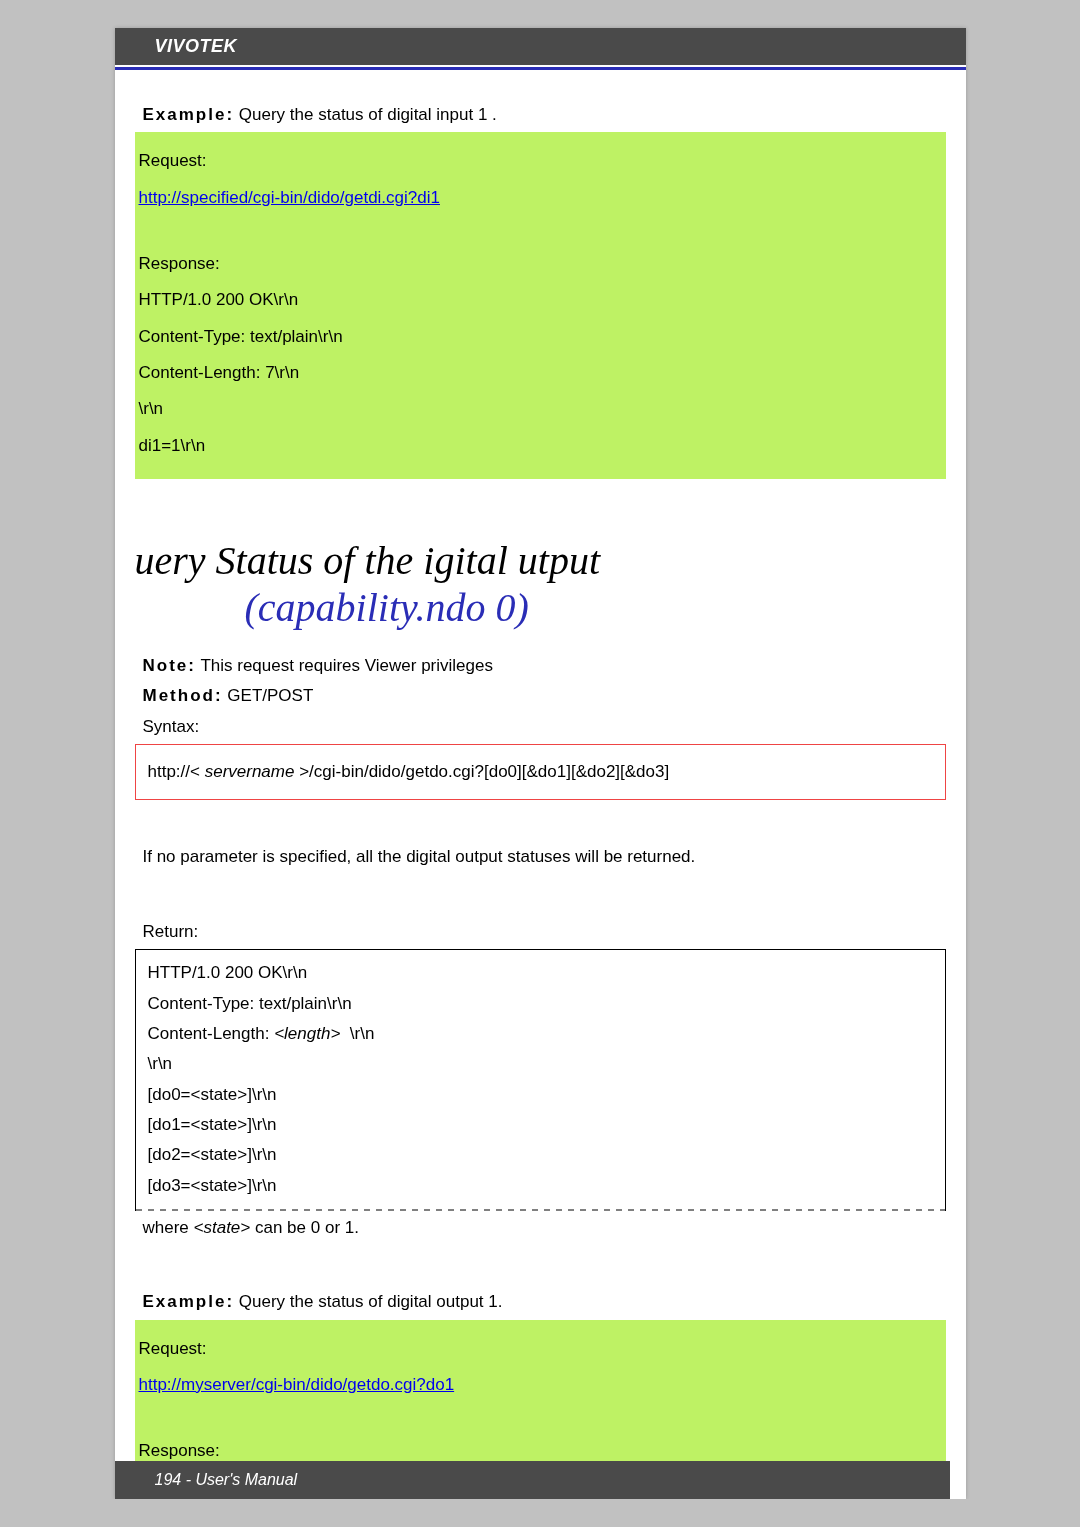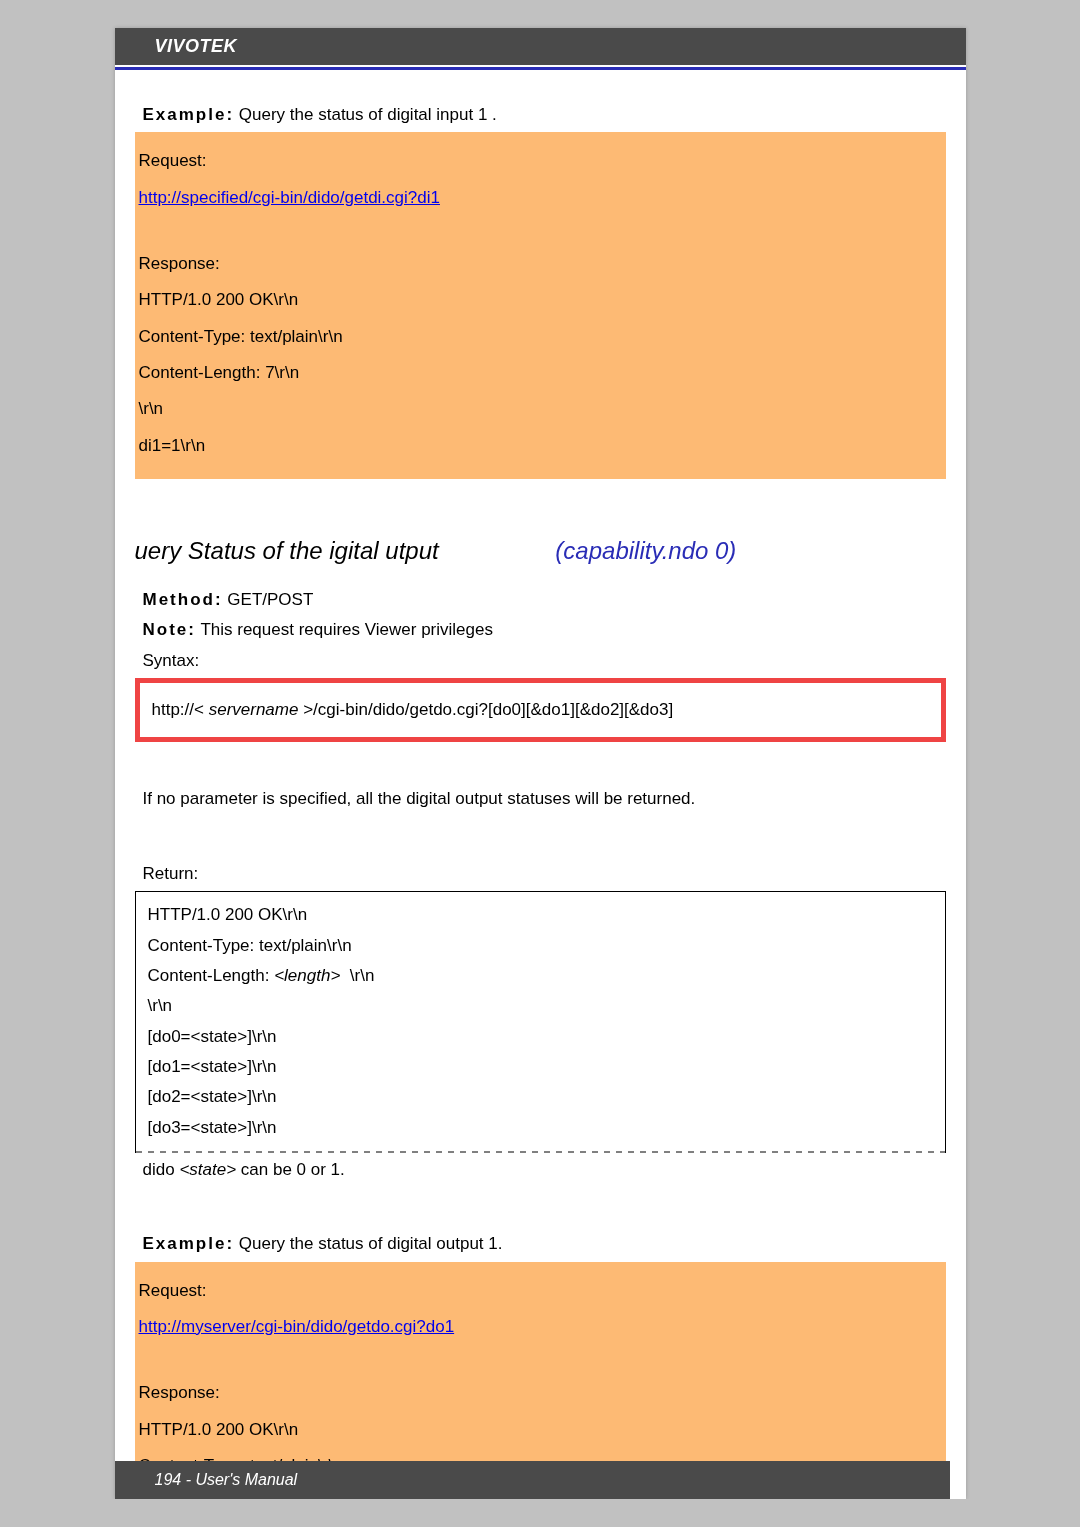--- a/index.html
+++ b/index.html
@@ -24,38 +24,38 @@
     font-size: 18px;
     letter-spacing: 0.5px;
   }
   .rule { height: 3px; background: #2a2db6; margin-top: 2px; }
   .content {
     padding: 28px 20px 0 20px;
   }
   .line { font-size: 17px; line-height: 1.55; margin: 4px 8px; color: #000; }
   .bold-sp { font-weight: bold; letter-spacing: 2px; }
   .shade {
-    background: #fdba74;
+    background: #bef264;
     padding: 6px 4px 10px 4px;
   }
   .shade .line { margin: 10px 0; }
   .link { color: #0000ee; text-decoration: underline; }
   .space { height: 20px; }
   .space-lg { height: 40px; }
   h2.section {
-    font-family: Liberation Sans, sans-serif;
+    font-family: Liberation Serif, serif;
     font-style: italic;
     font-weight: normal;
-    font-size: 24px;
+    font-size: 40px;
     margin: 18px 0 22px 0;
     color: #000;
   }
   h2.section .cap { color: #2a2db6; margin-left: 110px; }
   .box {
-    border: 5px solid #ef4444;
+    border: 1px solid #ef4444;
     padding: 6px 12px;
   }
   .box .line { margin: 8px 0; }
   .ital { font-style: italic; }
   .footer-band {
     position: absolute;
     left: 0; right: 16px; bottom: 0;
     background: #4a4a4a;
     color: #ffffff;
     font-style: italic;
@@ -97,26 +97,26 @@
       </div>
 
       <div class="space-lg"></div>
 
       <h2 class="section">
         <span>uery Status of the  igital  utput</span>
         <span class="cap">(capability.ndo   0)</span>
       </h2>
 
       <p class="line">
+        <span class="bold-sp">Note:</span>
+        <span>This request requires Viewer privileges</span>
+      </p>
+      <p class="line">
         <span class="bold-sp">Method:</span>
         <span>GET/POST</span>
-      </p>
-      <p class="line">
-        <span class="bold-sp">Note:</span>
-        <span>This request requires Viewer privileges</span>
       </p>
       <p class="line">Syntax:</p>
 
       <div class="box">
         <p class="line">
           <span>http://&lt;</span>
           <span class="ital">servername</span>
           <span>&gt;/cgi-bin/dido/getdo.cgi?[do0][&amp;do1][&amp;do2][&amp;do3]</span>
         </p>
       </div>
@@ -144,21 +144,21 @@
           <p class="line">[do1=&lt;state&gt;]\r\n</p>
           <p class="line">[do2=&lt;state&gt;]\r\n</p>
           <p class="line">[do3=&lt;state&gt;]\r\n</p>
         </div>
         <svg class="dashed-top" width="100%" height="2">
             <line x1="0" y1="1" x2="100%" y2="1" stroke="#000" stroke-width="1" stroke-dasharray="6,6"></line>
           </svg>
       </div>
 
       <p class="line">
-        <span>dido </span>
+        <span>where </span>
         <span class="ital">&lt;state&gt;</span>
         <span> can be 0 or 1.</span>
       </p>
 
       <div class="space-lg"></div>
 
       <p class="line">
         <span class="bold-sp">Example:</span>
         <span>Query the status of digital output 1.</span>
       </p>

